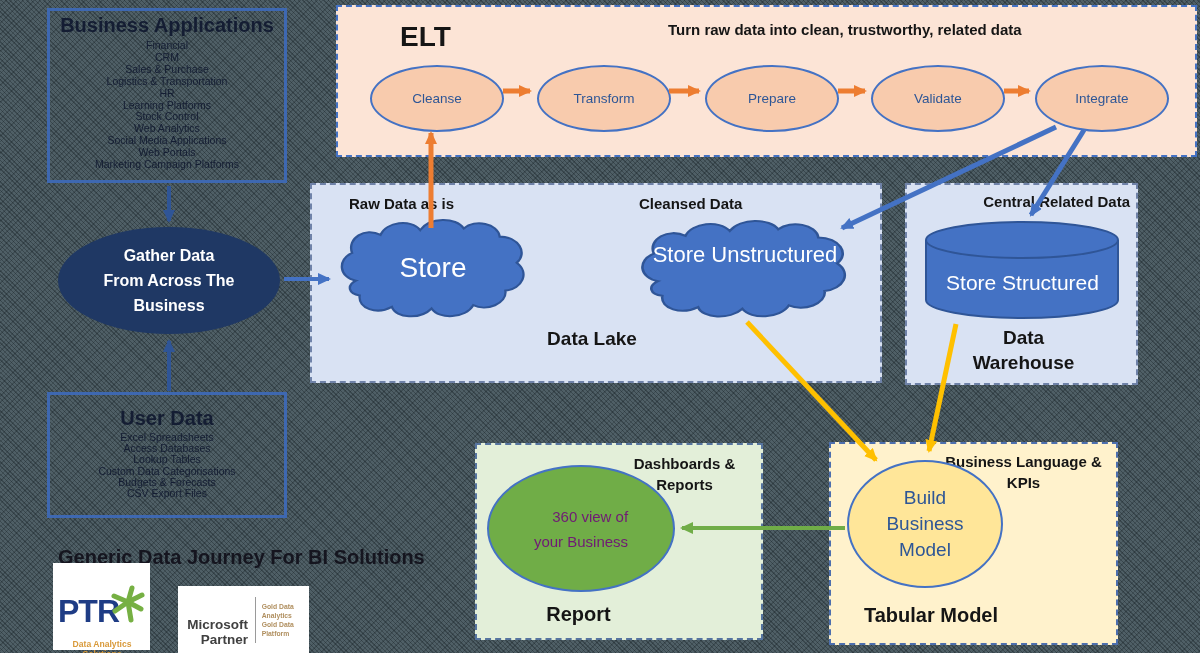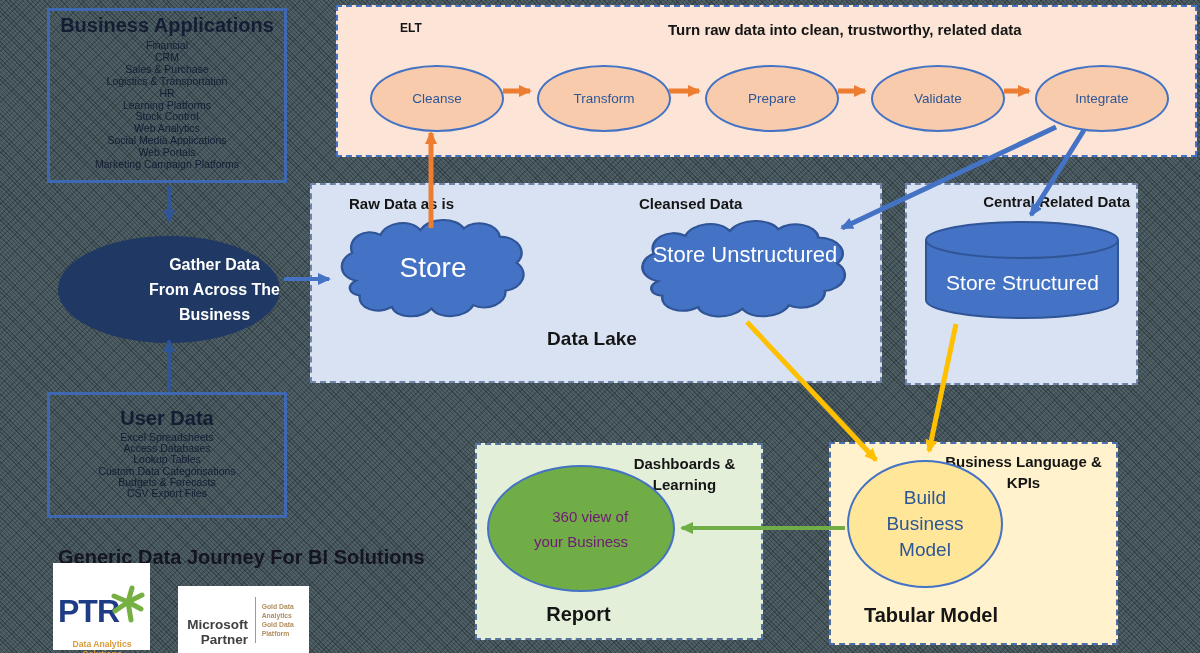--- a/index.html
+++ b/index.html
@@ -88,30 +88,30 @@
       <div>HR</div>
       <div>Learning Platforms</div>
       <div>Stock Control</div>
       <div>Web Analytics</div>
       <div>Social Media Applications</div>
       <div>Web Portals</div>
       <div>Marketing Campaign Platforms</div>
     </div>
   </div>
 
-  <div class="ellipse z3" id="gather-ellipse" style="left:58px;top:236px;width:222px;height:107px;justify-content:flex-end;">
+  <div class="ellipse z3" id="gather-ellipse" style="left:58px;top:227px;width:222px;height:107px;">
     <div>
       <div>Gather Data</div>
       <div>From Across The</div>
       <div>Business</div>
     </div>
   </div>
 
   <div class="abs section z1" id="elt-box" style="left:336px;top:5px;width:861px;height:152px;">
-    <div class="label" style="left:62px;top:14px;font-size:12px;">ELT</div>
+    <div class="label" style="left:62px;top:14px;font-size:28px;">ELT</div>
     <div class="label" style="left:330px;top:14px;font-size:15px;">Turn raw data into clean, trustworthy, related data</div>
     <div class="elt-oval" style="left:32px;">
         <span>Cleanse</span>
       </div>
     <div class="elt-oval" style="left:199px;justify-content:center;">
         <span>Transform</span>
       </div>
     <div class="elt-oval" style="left:367px;">
         <span>Prepare</span>
       </div>
@@ -124,26 +124,30 @@
   </div>
 
   <div class="abs section z1" id="datalake-box" style="left:310px;top:183px;width:572px;height:200px;">
     <div class="label" style="left:37px;top:10px;font-size:15px;">Raw Data as is</div>
     <div class="label" style="left:327px;top:10px;font-size:15px;">Cleansed Data</div>
     <div class="label center" style="left:200px;top:143px;width:160px;font-size:19px;">Data Lake</div>
   </div>
 
   <div class="abs section z1" id="warehouse-box" style="left:905px;top:183px;width:233px;height:202px;">
     <div class="label" style="right:6px;top:8px;font-size:15px;">Central Related Data</div>
+    <div class="label center" style="left:0;top:140px;width:233px;font-size:19px;line-height:25px;">
+      <div>Data</div>
+      <div>Warehouse</div>
+    </div>
   </div>
 
   <div class="abs section z1" id="report-box" style="left:475px;top:443px;width:288px;height:197px;">
     <div class="label center" style="left:125px;top:8px;width:165px;font-size:15px;line-height:21px;">
       <div>Dashboards &amp;</div>
-      <div>Learning</div>
+      <div>Reports</div>
     </div>
     <div class="label center" style="left:64px;top:158px;width:75px;font-size:20px;">Report</div>
   </div>
 
   <div class="abs section z1" id="tabular-box" style="left:829px;top:442px;width:289px;height:203px;">
     <div class="label center" style="left:105px;top:7px;width:175px;font-size:15px;line-height:21px;">
       <div>Business Language &amp;</div>
       <div>KPIs</div>
     </div>
     <div class="label center" style="left:30px;top:160px;width:140px;font-size:20px;">Tabular Model</div>

